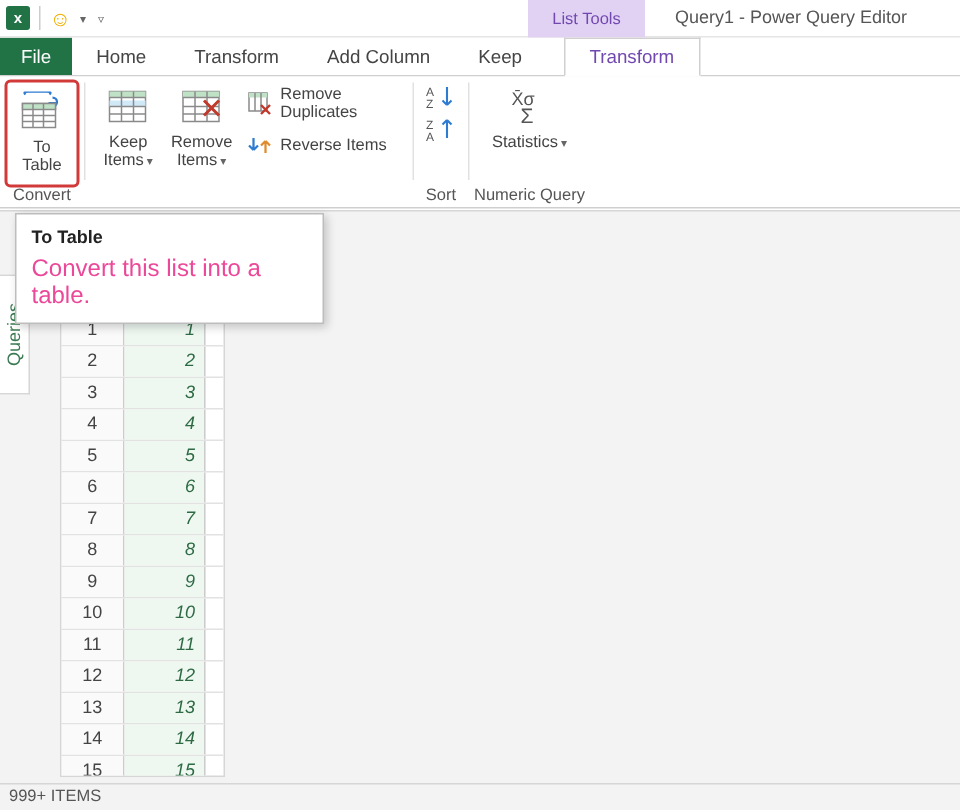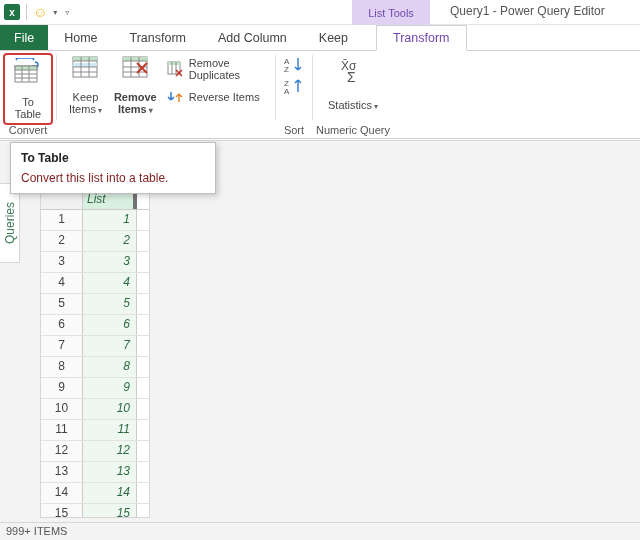--- a/index.html
+++ b/index.html
@@ -19,21 +19,21 @@
   .tabs { height: 26px; display: flex; align-items: stretch; border-bottom: 1px solid #d0d0d0; font-size: 12.5px; }
   .tabs .tab { padding: 0 16px; display: flex; align-items: center; color: #444; cursor: default; }
   .tabs .file { background: #217346; color: #fff; font-weight: 400; padding: 0 14px; }
   .tabs .transform2 { border: 1px solid #d0d0d0; border-bottom: 1px solid #fff; margin-bottom: -1px; background: #fff; color: #7148b0; position: relative; top: 0; margin-left: 12px; }
 
   
   .ribbon { height: 88px; background: #fff; border-bottom: 1px solid #cfcfcf; display: flex; font-size: 11px; color: #444; }
   .group { display: flex; flex-direction: column; align-items: center; padding: 2px 6px 0 6px; position: relative; }
   .group .label { position: absolute; bottom: 2px; left: 0; right: 0; text-align: center; font-size: 11px; color: #555; }
   .group-sep { width: 1px; background: #e1e1e1; margin: 4px 0 18px 0; }
-  .big-btn { display: flex; flex-direction: column; align-items: center; justify-content: flex-start; padding: 2px 6px; gap: 12px; height: 66px; }
+  .big-btn { display: flex; flex-direction: column; align-items: center; justify-content: flex-start; padding: 2px 6px; gap: 2px; height: 66px; }
   .big-btn .cap { text-align: center; line-height: 12px; }
   .ico-box { width: 32px; height: 32px; display: flex; align-items: center; justify-content: center; }
   .dropdown-ar::after { content: "▾"; font-size: 8px; margin-left: 2px; color: #666; }
 
   .to-table-wrap { border: 2px solid #d23a3a; border-radius: 4px; padding: 1px; }
   .small-btn-row { display: flex; align-items: center; gap: 6px; padding: 2px 4px; }
   .small-ico { width: 16px; height: 16px; display: inline-block; }
 
   
   .main { position: absolute; top: 140px; left: 0; right: 0; bottom: 18px; background: #f3f3f3; border-top: 1px solid #d6d6d6; }
@@ -43,21 +43,21 @@
   .col-header { display: flex; height: 20px; border-bottom: 1px solid #ccc; font-style: italic; }
   .col-header .rownum-h { width: 42px; border-right: 1px solid #ccc; background: #f0f0f0; }
   .col-header .colh { width: 54px; border-right: 4px solid #737373; padding: 2px 4px; background: #d9efe0; color: #2e6b44; }
   .row { display: flex; height: 21px; border-bottom: 1px solid #e2e2e2; }
   .row .rn { width: 42px; border-right: 1px solid #ccc; text-align: center; padding-top: 2px; color: #444; background: #fafafa; }
   .row .cell { width: 54px; border-right: 1px solid #ccc; text-align: right; padding: 2px 6px 0 0; font-style: italic; color: #2e6b44; background: #eef8f1; }
 
   
   .tooltip { position: absolute; left: 10px; top: 142px; width: 206px; background: #fff; border: 1px solid #bdbdbd; box-shadow: 2px 2px 6px rgba(0,0,0,.2); padding: 8px 10px; z-index: 50; }
   .tooltip .tt-title { font-weight: bold; margin-bottom: 6px; font-size: 12px; color: #222; }
-  .tooltip .tt-body { font-size: 12px; color: #7f1d1d; }
+  .tooltip .tt-body { font-size: 16px; color: #ec4899; }
 
   
   .guid { position: absolute; left: 216px; top: 152px; font-size: 12px; color: #555; font-family: Consolas, monospace; }
 
   
   .status { position: absolute; left: 0; right: 0; bottom: 0; height: 18px; background: #f3f3f3; border-top: 1px solid #d6d6d6; font-size: 11px; color: #555; padding: 2px 6px; }
 
   
   svg { display: block; }
 </style>
@@ -136,21 +136,21 @@
             <rect x="2" y="2" width="24" height="4" fill="#bfe2c7"></rect>
             <line x1="10" y1="2" x2="10" y2="22" stroke="#8a8a8a"></line>
             <line x1="18" y1="2" x2="18" y2="22" stroke="#8a8a8a"></line>
             <line x1="2" y1="6" x2="26" y2="6" stroke="#8a8a8a"></line>
             <line x1="2" y1="12" x2="26" y2="12" stroke="#8a8a8a"></line>
             <line x1="2" y1="17" x2="26" y2="17" stroke="#8a8a8a"></line>
             <line x1="16" y1="8" x2="26" y2="18" stroke="#c0392b" stroke-width="2"></line>
             <line x1="26" y1="8" x2="16" y2="18" stroke="#c0392b" stroke-width="2"></line>
           </svg>
         </span>
-        <span class="cap dropdown-ar" style="white-space:pre;font-weight:bold;">Remove
+        <span class="cap dropdown-ar" style="white-space:pre;">Remove
 Items</span>
       </div>
       <div style="display:flex; flex-direction:column; gap:4px; padding-top:2px;">
         <div class="small-btn-row">
           <span class="small-ico">
             <svg width="16" height="16" viewBox="0 0 16 16">
               <rect x="1" y="1" width="12" height="12" fill="#fff" stroke="#8a8a8a"></rect>
               <rect x="1" y="1" width="12" height="3" fill="#bfe2c7"></rect>
               <line x1="5" y1="1" x2="5" y2="13" stroke="#8a8a8a"></line>
                 <line x1="9" y1="1" x2="9" y2="13" stroke="#8a8a8a"></line>

